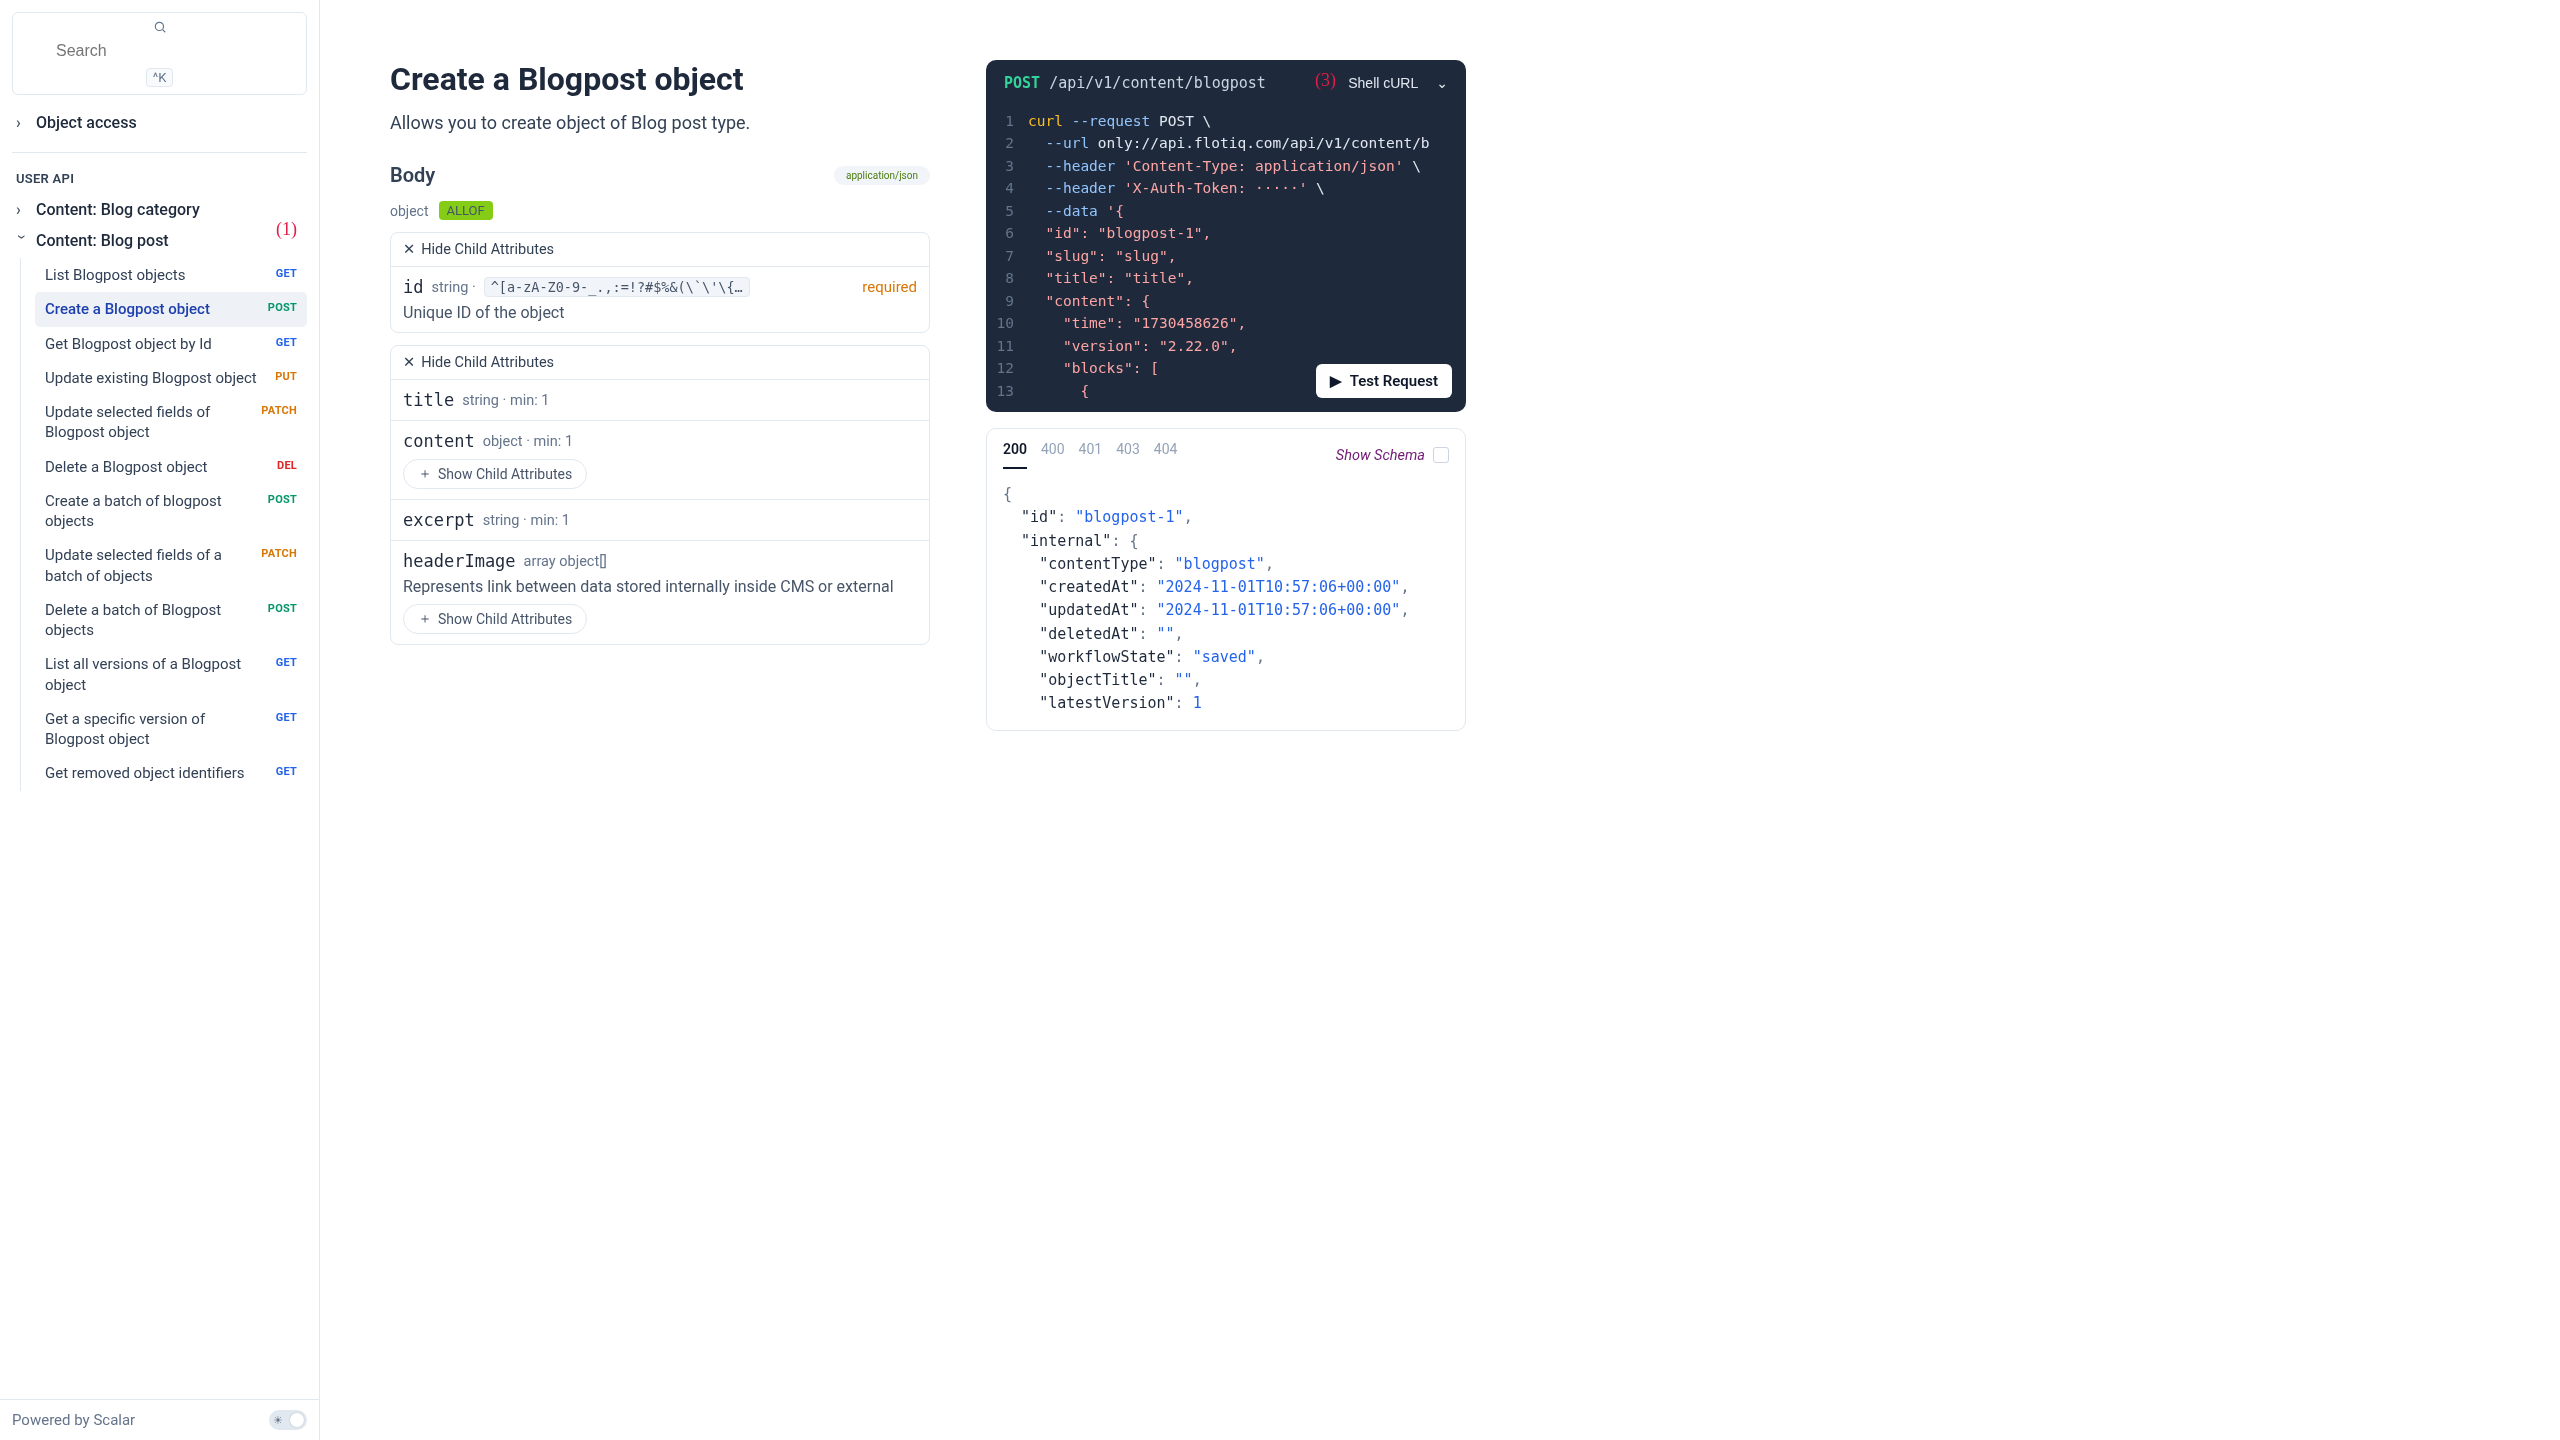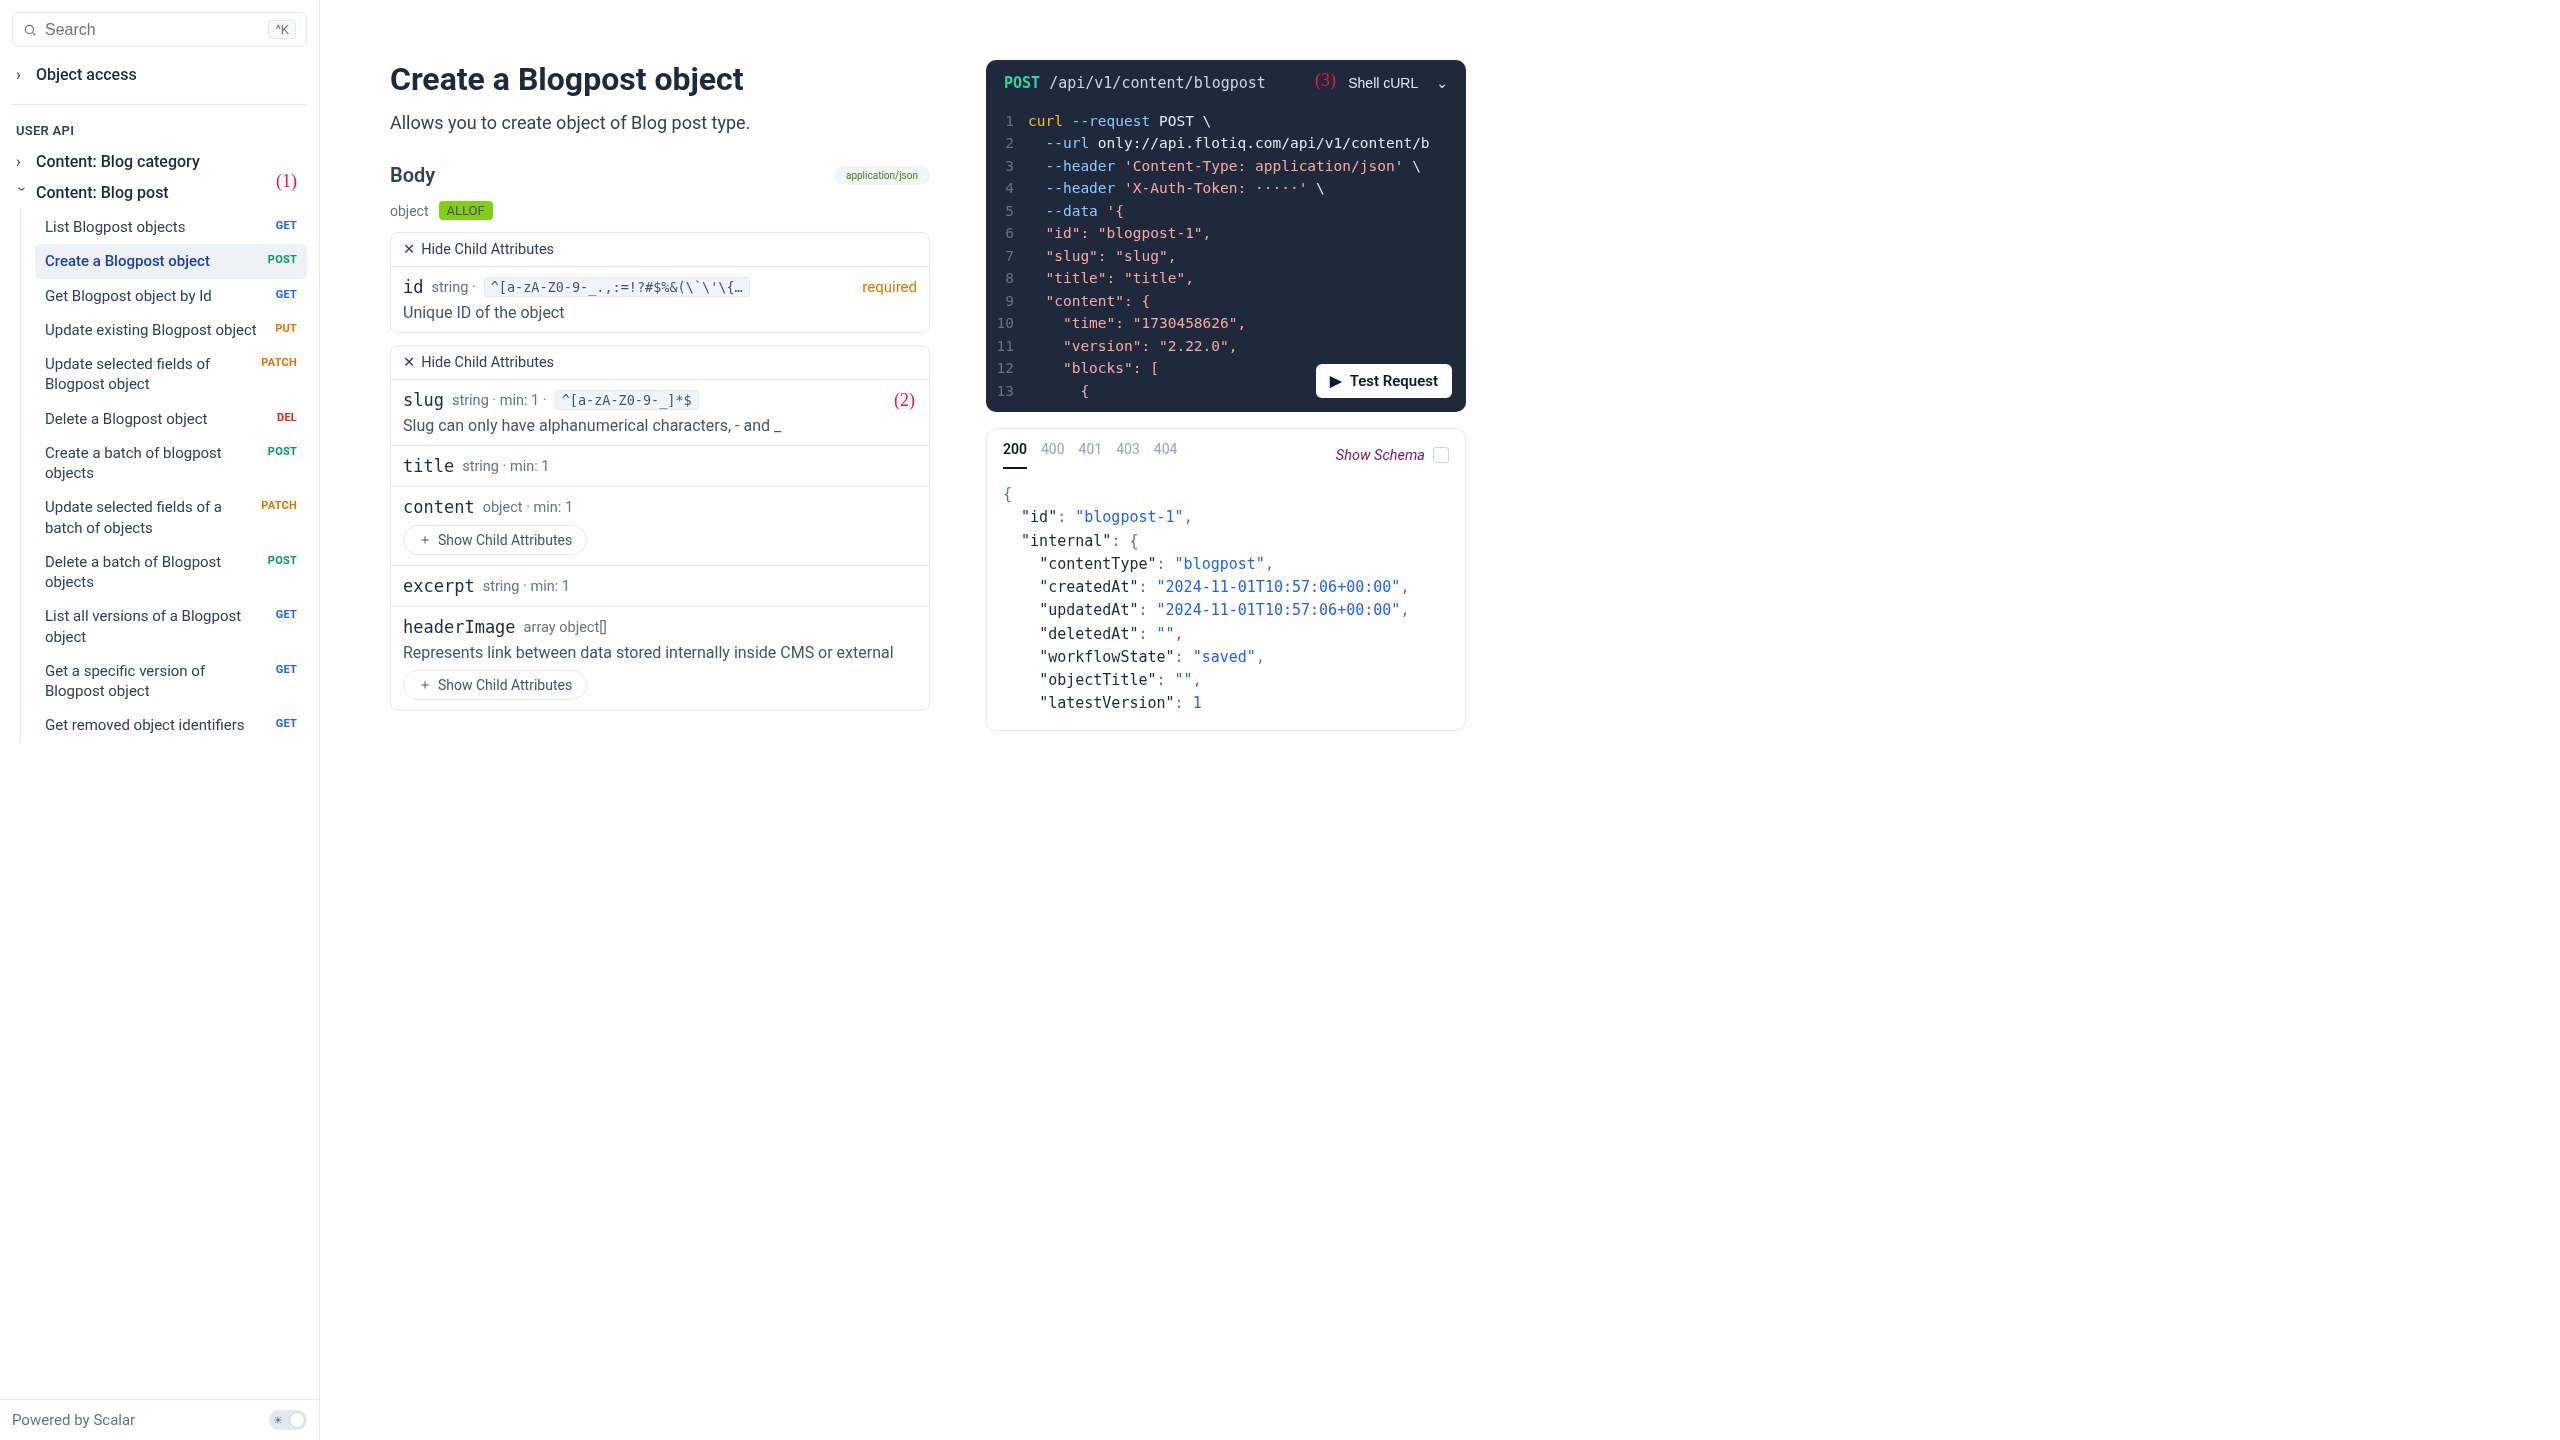--- a/index.html
+++ b/index.html
@@ -1,20 +1,20 @@
 <!DOCTYPE html>
 <html><head>
 <meta charset="utf-8">
 <style>
 * { box-sizing: border-box; margin: 0; padding: 0; }
 body { font-family: -apple-system, BlinkMacSystemFont, "Segoe UI", Roboto, Helvetica, Arial, sans-serif; font-size: 14px; color: #2d3748; background: #fff; }
 .app { display: flex; height: 100vh; overflow: hidden; }
 .sidebar { width: 320px; border-right: 1px solid #e2e8f0; display: flex; flex-direction: column; }
 .search-wrap { padding: 12px; }
-.search { position: relative; border: 1px solid #e2e8f0; border-radius: 6px; padding: 7px 10px; display: flex; align-items: center; gap: 8px; }
+.search { position: relative; border: 1px solid #e2e8f0; border-radius: 6px; padding: 7px 10px; display: flex; align-items: center; gap: 8px; flex-direction: column; }
 .search input { border: none; outline: none; flex: 1; font-size: 16px; color: #2d3748; }
 .search .kbd { font-size: 13px; color: #64748b; border: 1px solid #e2e8f0; border-radius: 4px; padding: 1px 6px; background: #f8fafc; }
 .nav { flex: 1; overflow-y: auto; padding: 0 12px 12px 12px; }
 .nav-entry { display: flex; align-items: center; gap: 8px; padding: 6px 4px; font-size: 16px; font-weight: 500; color: #1e293b; cursor: pointer; }
 .nav-entry .chev { width: 12px; color: #475569; }
 .nav-section-divider { height: 1px; background: #e2e8f0; margin: 14px 0; }
 .nav-heading { font-size: 13px; font-weight: 600; color: #334155; letter-spacing: 0.02em; padding: 4px 4px 8px; }
 .nav-subitems { padding-left: 14px; border-left: 1px solid #e2e8f0; margin-left: 8px; margin-top: 2px; }
 .nav-link { display: flex; align-items: flex-start; justify-content: space-between; gap: 8px; padding: 7px 10px; font-size: 15px; color: #334155; border-radius: 5px; cursor: pointer; line-height: 1.35; }
 .nav-link.active { background: #eef2f7; color: #1e40af; font-weight: 500; }
@@ -206,29 +206,20 @@
         </div>
       </div>
 
       <div class="attr-group annot-container">
         <div class="attr-toggle">
           <span>✕</span>
           <span>Hide Child Attributes</span>
         </div>
         <div class="field">
           <div class="field-head">
-            <span class="field-name">slug</span>
-            <span class="field-type">string · min: 1 ·</span>
-            <span class="field-regex">^[a-zA-Z0-9-_]*$</span>
-          </div>
-          <div class="field-desc">Slug can only have alphanumerical characters, - and _</div>
-          <span class="annot" style="right:14px;top:44px">(2)</span>
-        </div>
-        <div class="field">
-          <div class="field-head">
             <span class="field-name">title</span>
             <span class="field-type">string · min: 1</span>
           </div>
         </div>
         <div class="field">
           <div class="field-head">
             <span class="field-name">content</span>
             <span class="field-type">object · min: 1</span>
           </div>
           <div class="show-child-btn">

